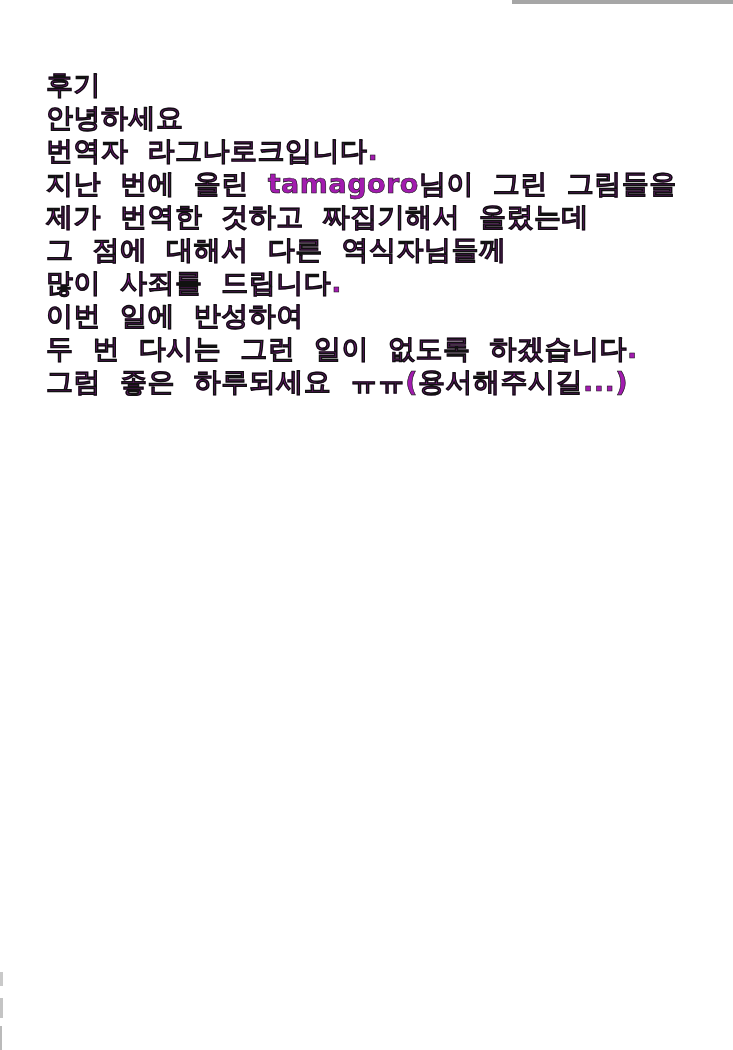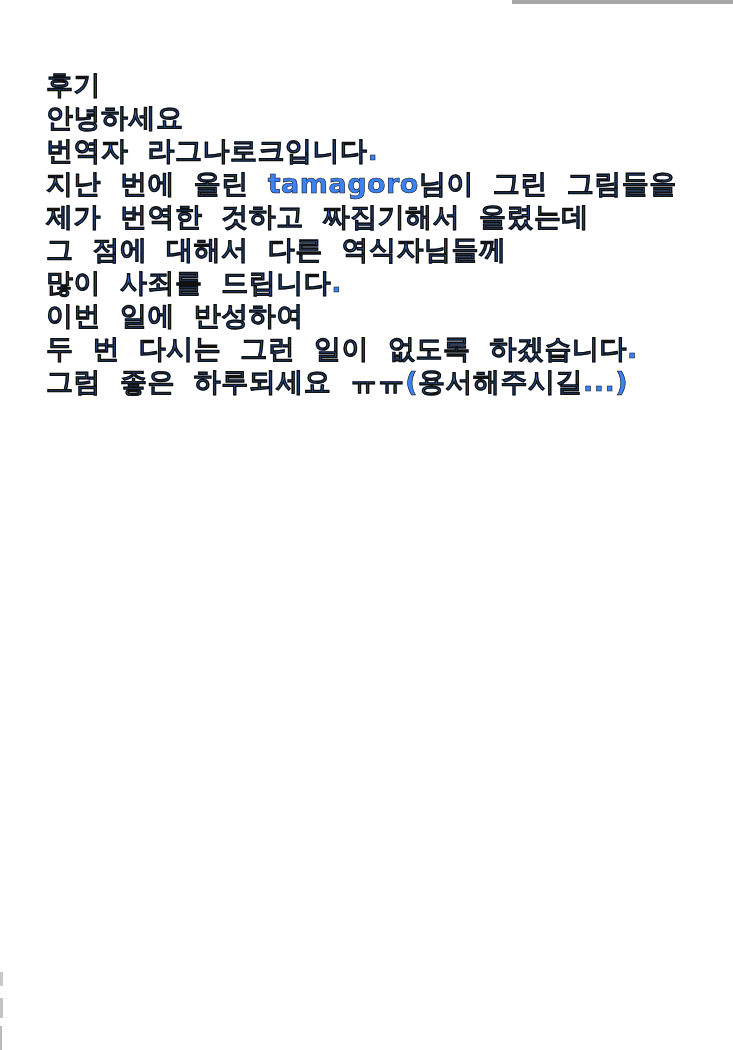--- a/index.html
+++ b/index.html
@@ -23,21 +23,21 @@
     width: 221px;
     height: 4px;
     background: #a6a6a6;
   }
   
   .text-block {
     position: absolute;
     left: 46px;
     top: 68px;
     width: 650px;
-    color: #3b82f6;
+    color: #a21caf;
     font-size: 27px;
     line-height: 33px;
     font-weight: 700;
     letter-spacing: 0.5px;
     word-spacing: 9px;
     white-space: pre;
     -webkit-text-stroke: 0.6px #111111;
   }
   .text-line {
     height: 33px;

